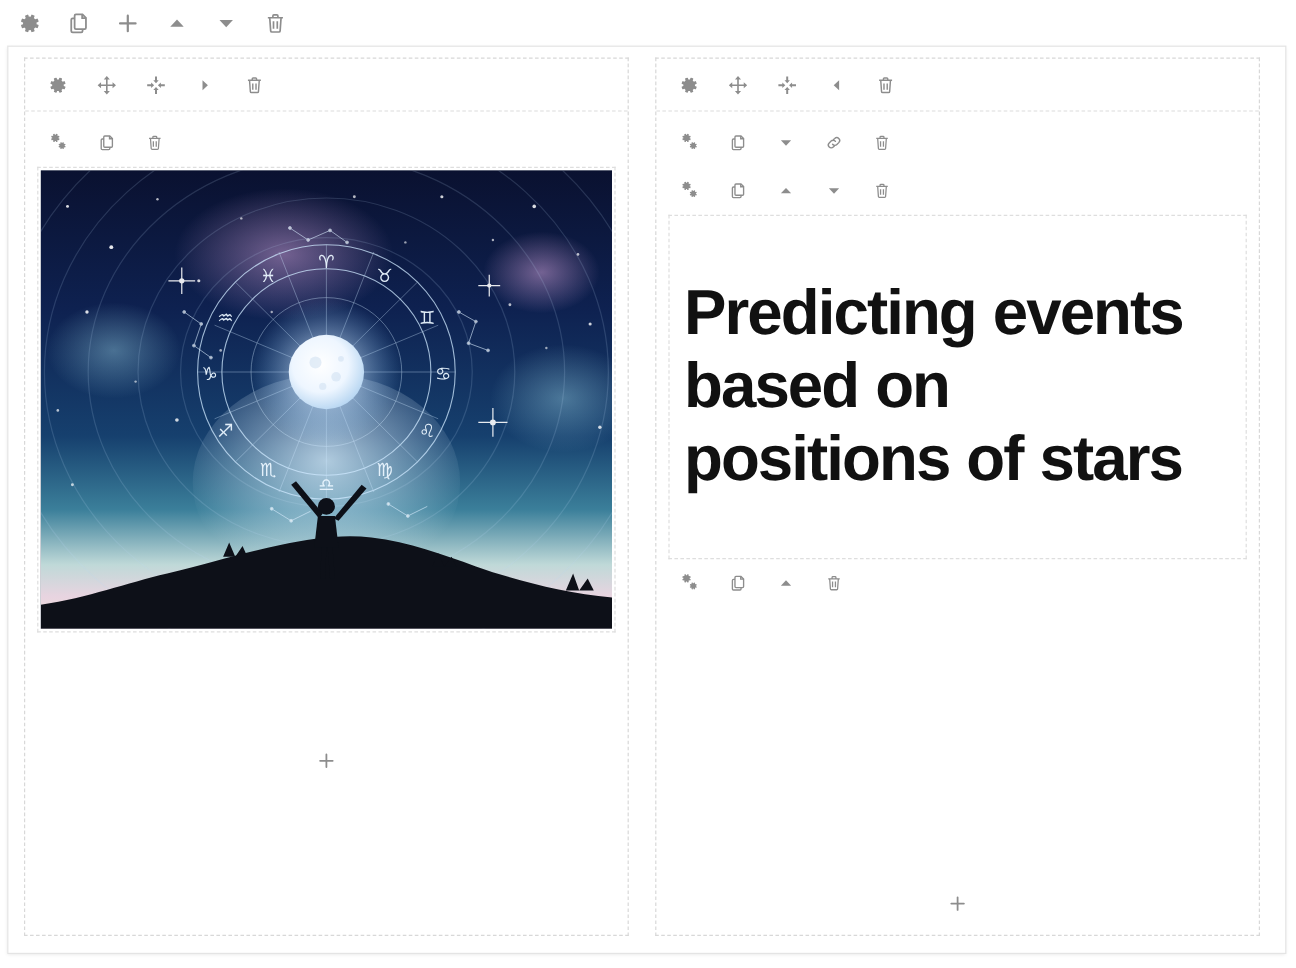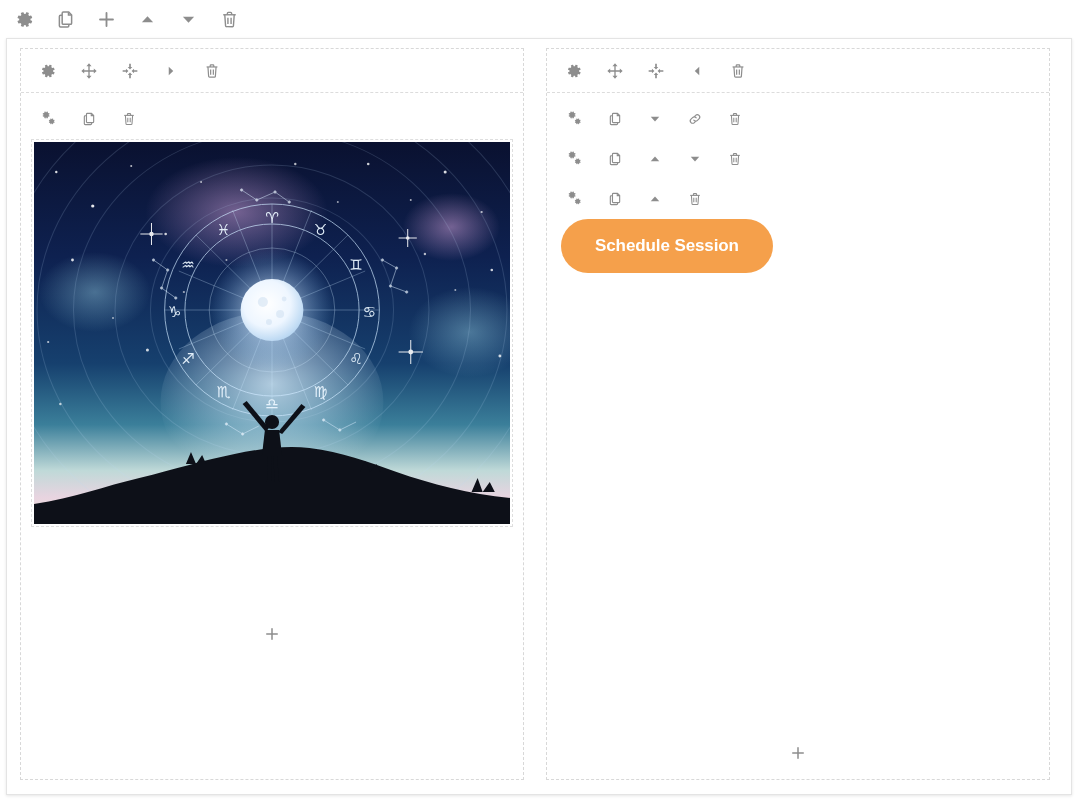--- a/index.html
+++ b/index.html
@@ -581,20 +581,23 @@
                 </span>
                 <span class="icon small" title="Delete block">
                   <svg viewBox="0 0 24 24" fill="none" stroke="currentColor" stroke-width="1.6">
                     <path d="M4.8 6.6h14.4"></path>
                     <path d="M9.6 6.6V4.9a1 1 0 0 1 1-1h2.8a1 1 0 0 1 1 1v1.7"></path>
                     <path d="M6.6 6.6l.9 12.5a1.2 1.2 0 0 0 1.2 1.1h6.6a1.2 1.2 0 0 0 1.2-1.1l.9-12.5"></path>
                     <path d="M10.2 10v7M13.8 10v7"></path>
                   </svg>
                 </span>
               </div>
+            <div class="block-frame headline-frame">
+              <h1 class="headline-text">Predicting events based on positions of stars</h1>
+            </div>
           </div>
 
           <div class="block">
             <div class="block-toolbar" id="button-block-toolbar">
                 <span class="icon small" title="Block settings">
                   <svg viewBox="0 0 24 24" fill="currentColor">
                     <g transform="translate(-1.5,-2.5) scale(0.70)">
                       <path d="M12 8.6a3.4 3.4 0 1 0 0 6.8 3.4 3.4 0 0 0 0-6.8zm0 5.2a1.8 1.8 0 1 1 0-3.6 1.8 1.8 0 0 1 0 3.6z"></path>
                       <path d="M20.1 13.2l-1.4-.4a6.6 6.6 0 0 0 0-1.6l1.4-.4a.6.6 0 0 0 .4-.8l-.6-1.6a.6.6 0 0 0-.8-.4l-1.4.5a6.6 6.6 0 0 0-1.1-1.1l.5-1.4a.6.6 0 0 0-.4-.8l-1.6-.6a.6.6 0 0 0-.8.4l-.4 1.4a6.6 6.6 0 0 0-1.6 0l-.4-1.4a.6.6 0 0 0-.8-.4l-1.6.6a.6.6 0 0 0-.4.8l.5 1.4a6.6 6.6 0 0 0-1.1 1.1l-1.4-.5a.6.6 0 0 0-.8.4l-.6 1.6a.6.6 0 0 0 .4.8l1.4.4a6.6 6.6 0 0 0 0 1.6l-1.4.4a.6.6 0 0 0-.4.8l.6 1.6a.6.6 0 0 0 .8.4l1.4-.5a6.6 6.6 0 0 0 1.1 1.1l-.5 1.4a.6.6 0 0 0 .4.8l1.6.6a.6.6 0 0 0 .8-.4l.4-1.4a6.6 6.6 0 0 0 1.6 0l.4 1.4a.6.6 0 0 0 .8.4l1.6-.6a.6.6 0 0 0 .4-.8l-.5-1.4a6.6 6.6 0 0 0 1.1-1.1l1.4.5a.6.6 0 0 0 .8-.4l.6-1.6a.6.6 0 0 0-.4-.8z"></path>
                     </g>
@@ -618,23 +621,20 @@
                 </span>
                 <span class="icon small" title="Delete block">
                   <svg viewBox="0 0 24 24" fill="none" stroke="currentColor" stroke-width="1.6">
                     <path d="M4.8 6.6h14.4"></path>
                     <path d="M9.6 6.6V4.9a1 1 0 0 1 1-1h2.8a1 1 0 0 1 1 1v1.7"></path>
                     <path d="M6.6 6.6l.9 12.5a1.2 1.2 0 0 0 1.2 1.1h6.6a1.2 1.2 0 0 0 1.2-1.1l.9-12.5"></path>
                     <path d="M10.2 10v7M13.8 10v7"></path>
                   </svg>
                 </span>
               </div>
-            <div class="btn-wrap">
-              <button class="cta-button">Schedule Session</button>
-            </div>
           </div>
 
           <div class="add-block right-add">
             <span class="icon mid">
               <svg viewBox="0 0 24 24" fill="none" stroke="currentColor" stroke-width="2" stroke-linecap="round">
                 <path d="M12 5 L12 19 M5 12 L19 12"></path>
               </svg>
             </span>
           </div>
 

